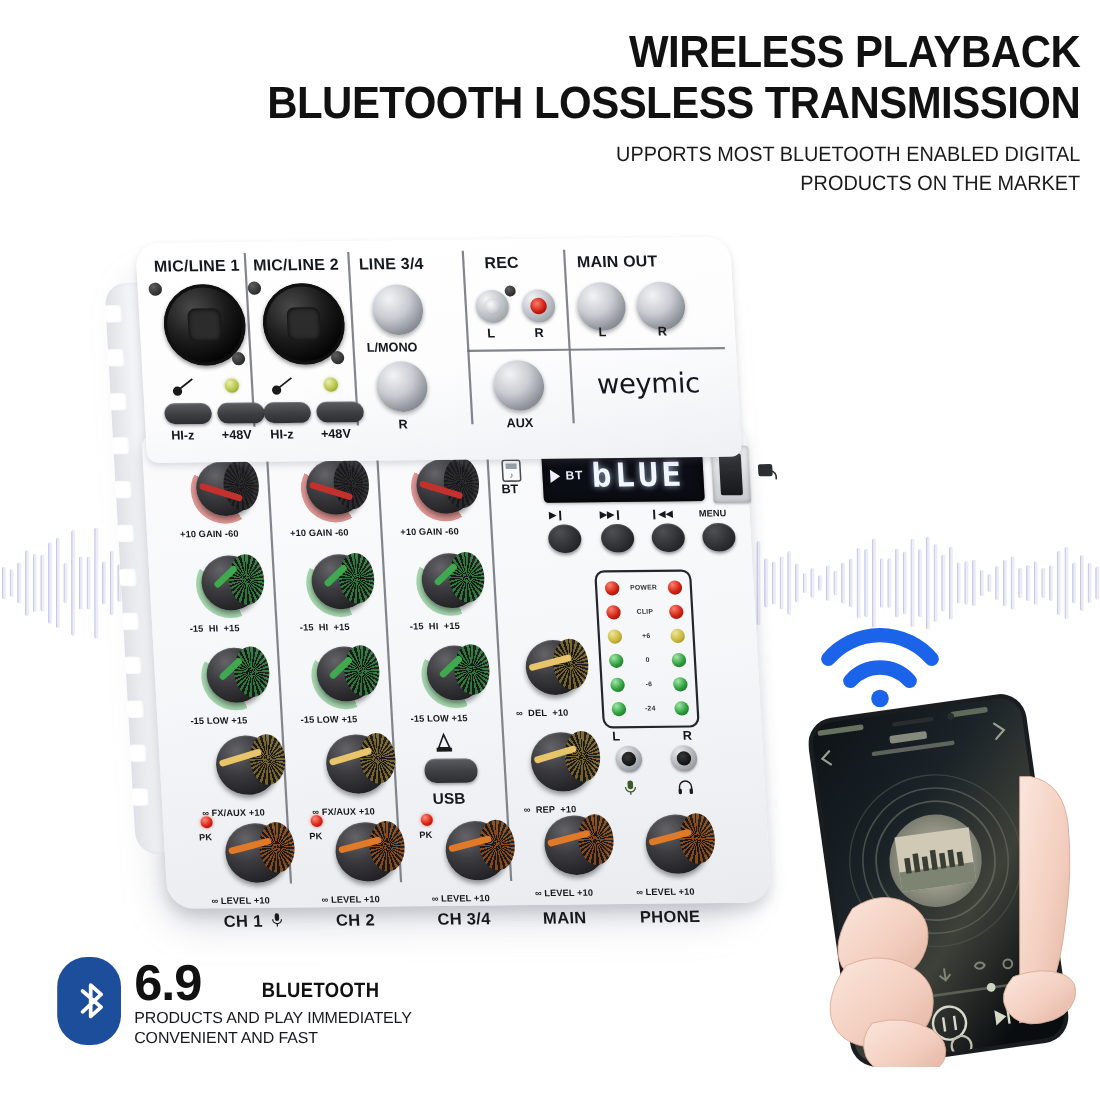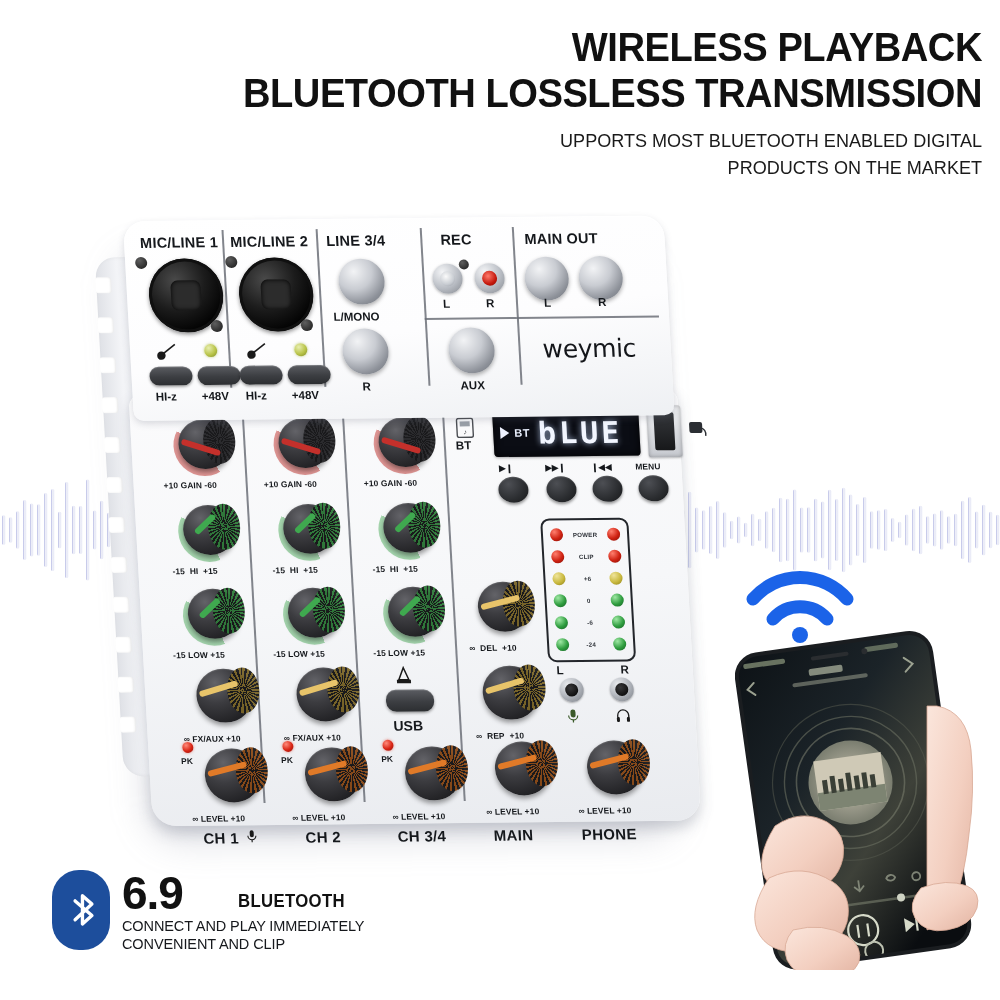--- a/index.html
+++ b/index.html
@@ -776,15 +776,15 @@
 </svg>
 
 <div id="bt-badge">
   <div class="bt-logo">
     <svg viewBox="0 0 58 80" style="width:58px;height:80px">
       <path d="M22 18 L38 32 L29 40 L29 13 L38 21 L22 36" fill="none" stroke="#ffffff" stroke-width="3.2" stroke-linecap="round" stroke-linejoin="round" transform="translate(0,12) scale(1.05)"></path>
     </svg>
   </div>
   <div class="bt-ver">6.9</div>
   <div class="bt-word">BLUETOOTH</div>
-  <div class="bt-l1">CONNECT AND PLAY IMMEDIATELY</div>
-  <div class="bt-l2">CONVENIENT AND CLIP</div>
+  <div class="bt-l1">PRODUCTS AND PLAY IMMEDIATELY</div>
+  <div class="bt-l2">CONVENIENT AND FAST</div>
 </div>
 
 </body></html>

